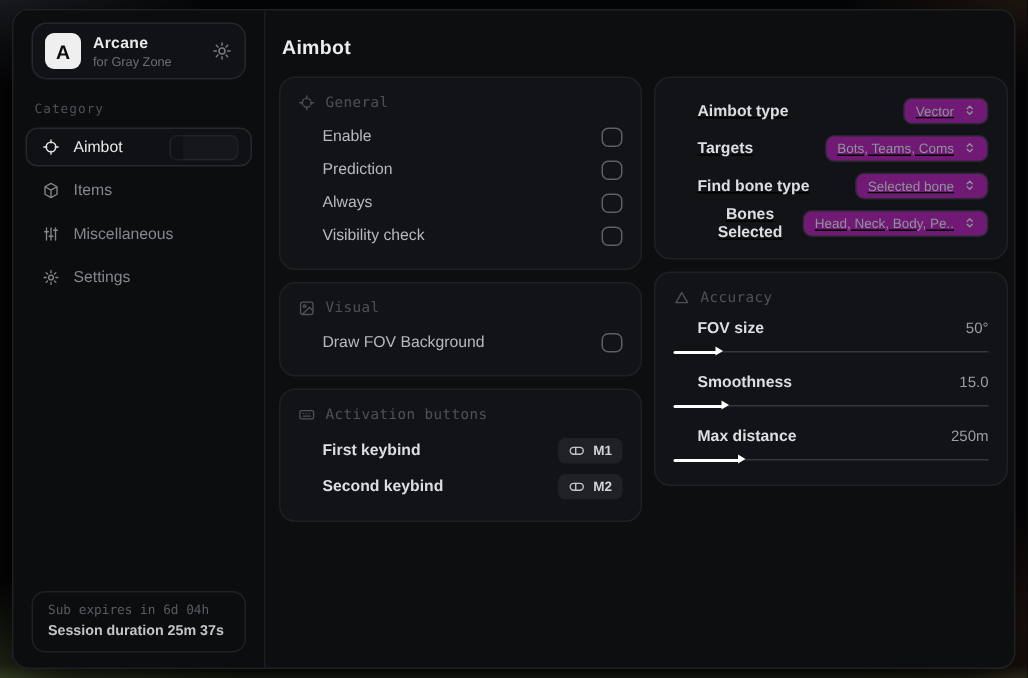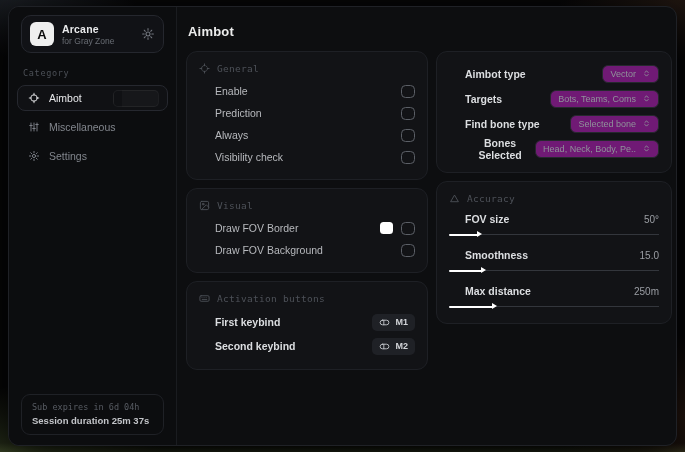--- a/index.html
+++ b/index.html
@@ -99,21 +99,21 @@
   .row.tall{ height:24px; }
   .row-label.strong{ color:#dcdee1; font-weight:600; }
 
   .keychip{
     display:inline-flex; align-items:center; gap:5px;
     background:#1f2126; border-radius:5px; padding:3px 7px;
     font-size:9px; font-weight:700; color:#d2d4d8; cursor:pointer;
   }
   .keychip svg{ width:11px; height:11px; color:#c2c5c9; }
 
-  .row.sel{ height:25px; }
+  .row.sel{ height:25px;text-decoration:underline; }
   .dropdown{
     display:inline-flex; align-items:center; gap:6px;
     background:#701a75; border:1px solid #26282e; border-radius:6px;
     padding:3px 7px; font-size:9px; color:#8f939a; cursor:pointer; max-width:150px;
   }
   .dropdown span{ white-space:nowrap; overflow:hidden; }
   .dropdown svg{ width:9px; height:9px; flex:0 0 9px; }
 
   .acc-group{ margin-top:7px; }
   .acc-top{ display:flex; align-items:center; justify-content:space-between; height:16px; }
@@ -151,20 +151,27 @@
     <nav class="nav">
       <div class="nav-item active">
         <svg viewBox="0 0 24 24" fill="none" stroke="currentColor" stroke-width="1.8" stroke-linecap="round">
           <circle cx="12" cy="12" r="6.5"></circle>
           <path d="M12 2.5v4M12 17.5v4M2.5 12h4M17.5 12h4"></path>
         </svg>
         <span>Aimbot</span>
         <span class="watermark"></span>
       </div>
       <div class="nav-item">
+        <svg viewBox="0 0 24 24" fill="none" stroke="currentColor" stroke-width="1.8" stroke-linejoin="round">
+          <path d="M12 2.5l8 4.5v10l-8 4.5-8-4.5V7z"></path>
+          <path d="M4 7l8 4.5L20 7M12 11.5V21"></path>
+        </svg>
+        <span>Items</span>
+      </div>
+      <div class="nav-item">
         <svg viewBox="0 0 24 24" fill="none" stroke="currentColor" stroke-width="1.8" stroke-linecap="round">
           <path d="M6 4v16M12 4v16M18 4v16M3.5 9h5M9.5 15h5M15.5 7h5"></path>
         </svg>
         <span>Miscellaneous</span>
       </div>
       <div class="nav-item">
         <svg viewBox="0 0 24 24" fill="none" stroke="currentColor" stroke-width="1.8" stroke-linecap="round">
           <circle cx="12" cy="12" r="3.2"></circle>
           <path d="M12 2.8v2.7M12 18.5v2.7M2.8 12h2.7M18.5 12h2.7M5.5 5.5l1.9 1.9M16.6 16.6l1.9 1.9M5.5 18.5l1.9-1.9M16.6 7.4l1.9-1.9"></path>
         </svg>
@@ -214,27 +221,20 @@
         <section class="card">
           <div class="card-head">
             <svg viewBox="0 0 24 24" fill="none" stroke="currentColor" stroke-width="2" stroke-linecap="round" stroke-linejoin="round">
               <rect x="3" y="3" width="18" height="18" rx="3"></rect>
               <circle cx="9" cy="9" r="1.8"></circle>
               <path d="M21 15.5l-5-5L5.5 21"></path>
             </svg>
             <span>Visual</span>
           </div>
           <div class="row">
-            <span class="row-label">Draw FOV Border</span>
-            <span class="right-controls">
-              <span class="swatch" style="background: rgb(255, 255, 255);"></span>
-              <span class="checkbox"></span>
-            </span>
-          </div>
-          <div class="row">
             <span class="row-label">Draw FOV Background</span>
             <span class="checkbox"></span>
           </div>
         </section>
 
         <section class="card">
           <div class="card-head">
             <svg viewBox="0 0 24 24" fill="none" stroke="currentColor" stroke-width="2" stroke-linecap="round">
               <rect x="2" y="6" width="20" height="12" rx="2.5"></rect>
               <path d="M6.5 10h.01M11 10h.01M15.5 10h.01M7 14h10"></path>

